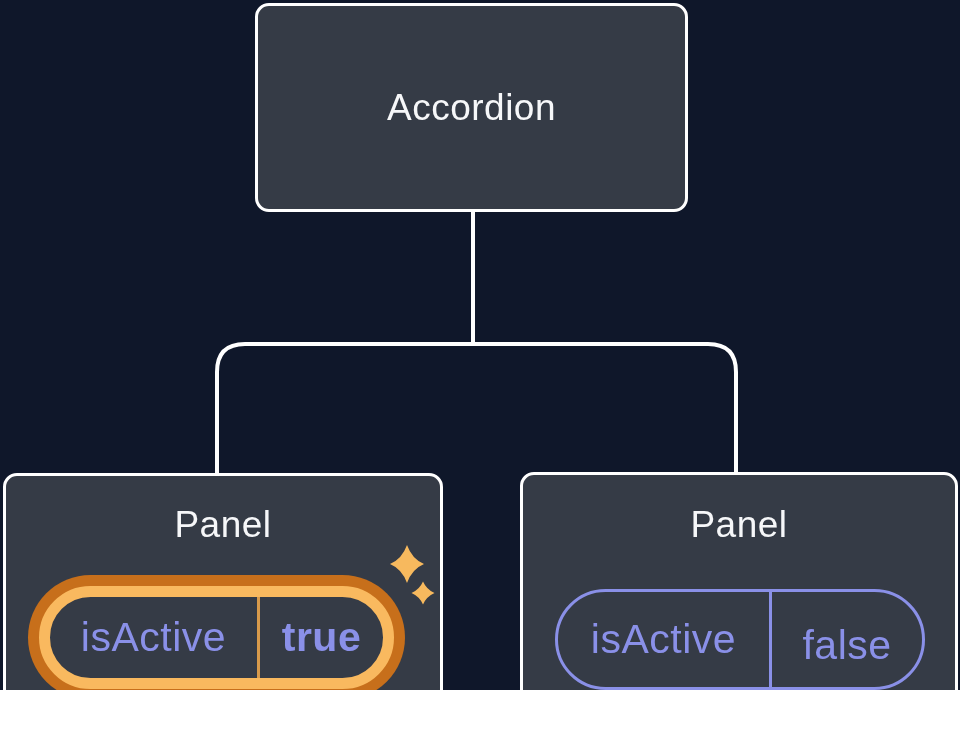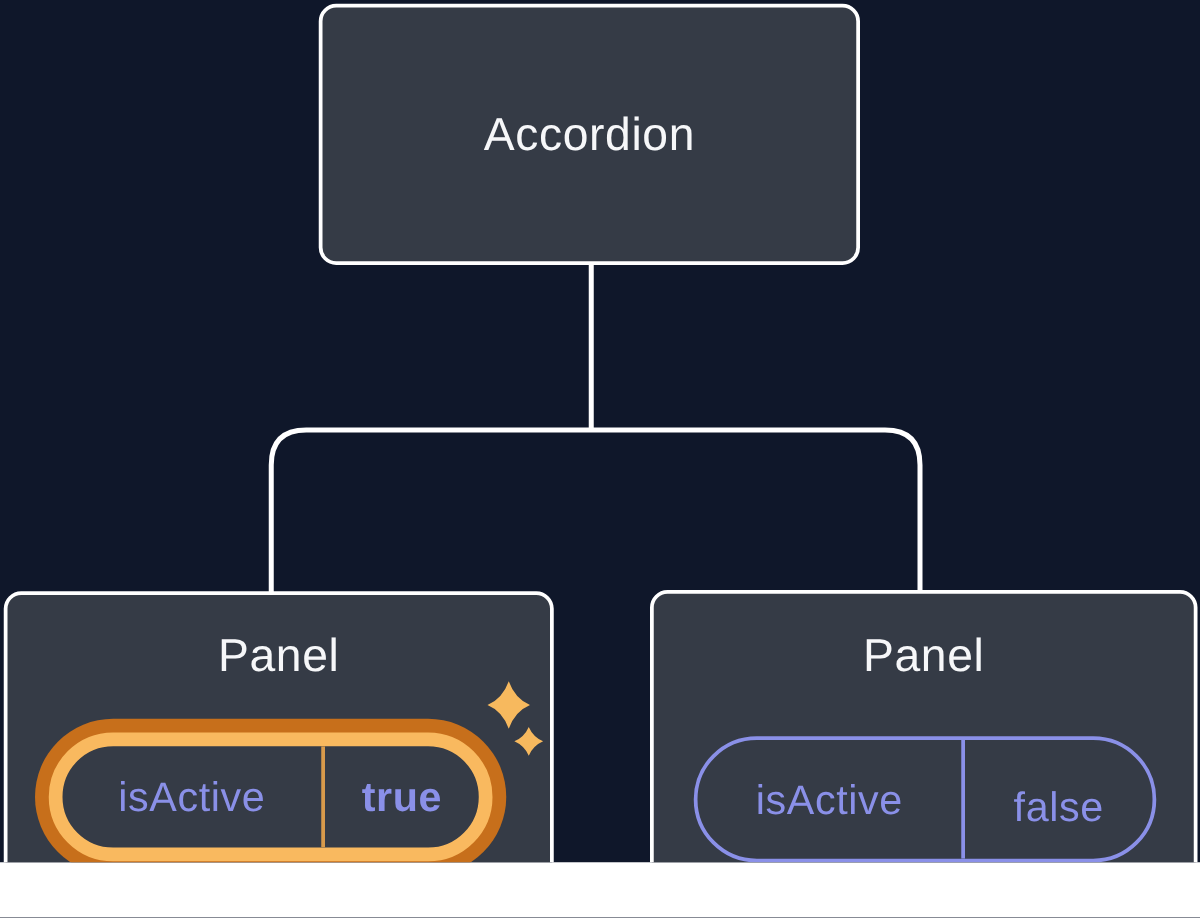--- a/index.html
+++ b/index.html
@@ -38,21 +38,21 @@
     border:11px solid #F9B95F;
     box-shadow:0 0 0 11px #C76F1B;
   }
   #right-pill{
     left:555px;top:589px;width:370px;height:101px;
     border:3px solid #8A90E8;
     background:transparent;
   }
   .pill-cell{
     display:flex;align-items:center;justify-content:center;
-    color:#8A90E8;font-size:33px;letter-spacing:0.5px;white-space:nowrap;
+    color:#8A90E8;font-size:41px;letter-spacing:0.5px;white-space:nowrap;
   }
   #left-pill .cell-key{width:207px;}
   #left-pill .cell-value{flex:1;}
   #right-pill .cell-key{width:211px;}
   #right-pill .cell-value{flex:1;margin-top:12px;}
   .pill-divider{width:3px;align-self:stretch;}
   #left-pill .pill-divider{background:#D89A4B;}
   #right-pill .pill-divider{background:#8A90E8;}
   .value-true{font-weight:bold;}
   .sparkles{position:absolute;left:386px;top:543px;}

